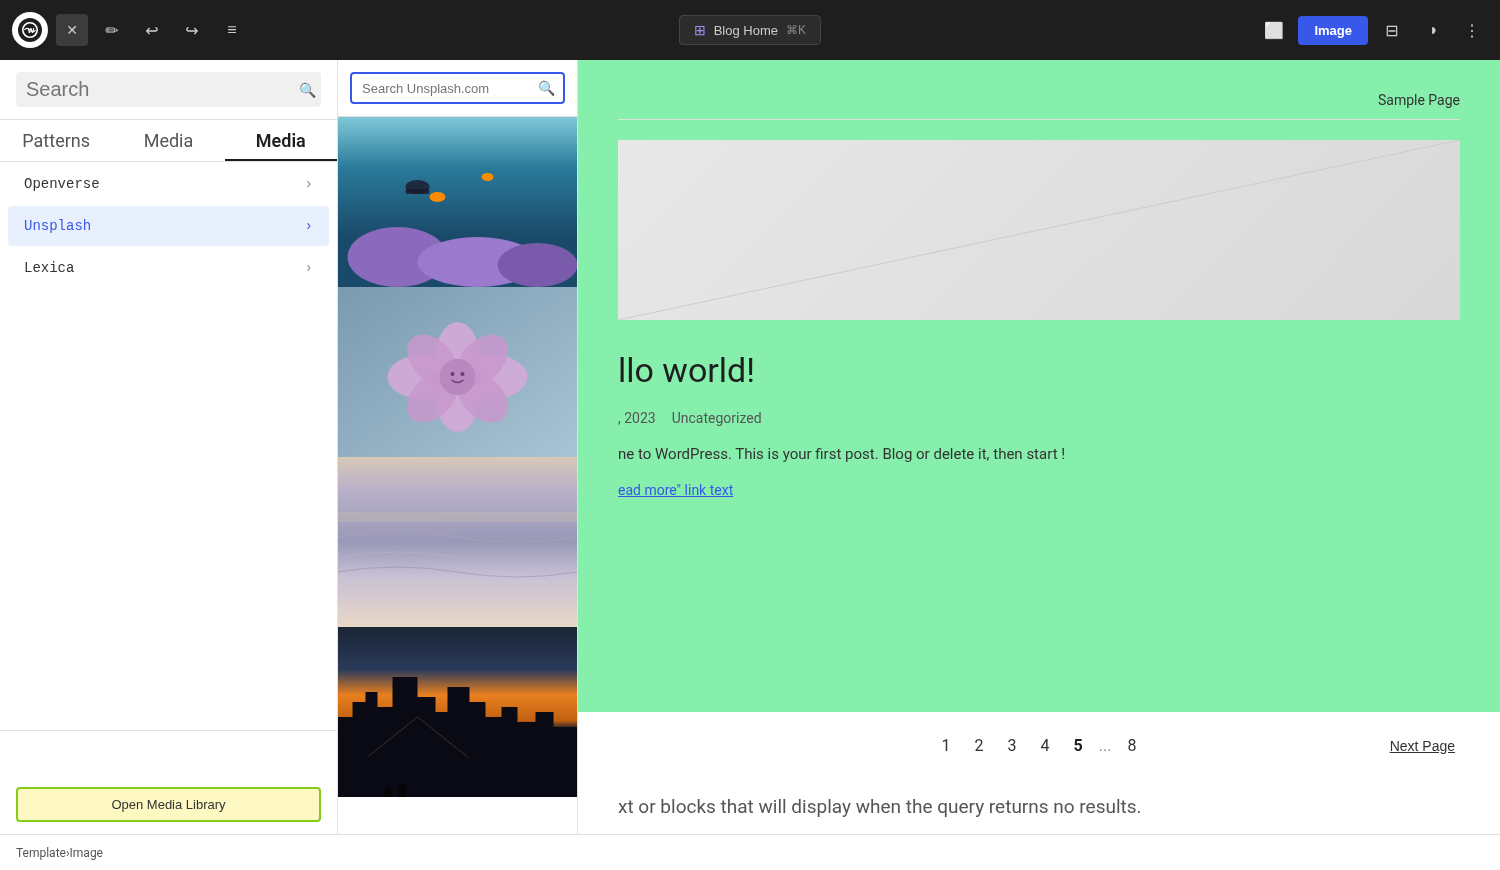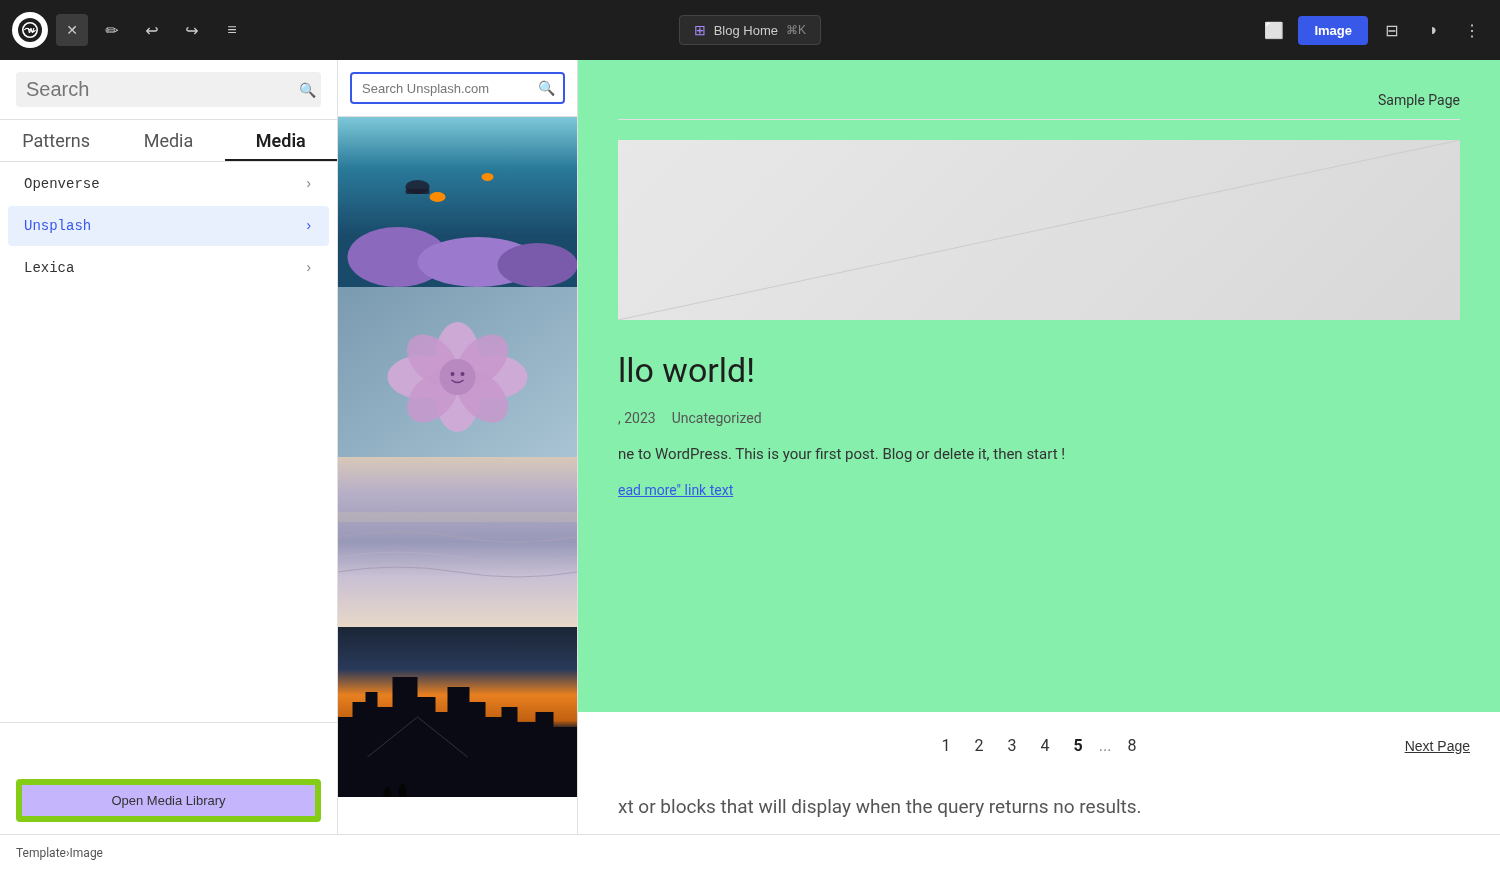--- a/index.html
+++ b/index.html
@@ -162,22 +162,22 @@
       color: #3858e9;
     }
     .sidebar-nav-item-right { color: #888; }
     .sidebar-footer {
       padding: 12px 16px;
       border-top: 1px solid #e0e0e0;
     }
     .btn-open-media {
       width: 100%;
       padding: 8px;
-      border: 6px solid #84cc16;
-      background: #c4b5fd;
+      border: 2px solid #84cc16;
+      background: #fef9c3;
       border-radius: 4px;
       font-size: 13px;
       cursor: pointer;
       color: #333;
       margin-top: 44px;
     }
 
     
     .breadcrumb-bar {
       height: 36px;
@@ -320,21 +320,21 @@
       text-decoration: none;
     }
     .page-current {
       padding: 4px 8px;
       color: #1e1e1e;
       font-weight: 700;
     }
     .page-dots { color: #888; }
     .btn-next-page {
       position: absolute;
-      right: 30px;
+      right: 45px;
       background: none;
       border: none;
       font-size: 14px;
       color: #333;
       text-decoration: underline;
       cursor: pointer;
     }
     .pagination-wrapper {
       position: relative;
       display: flex; align-items: center;

